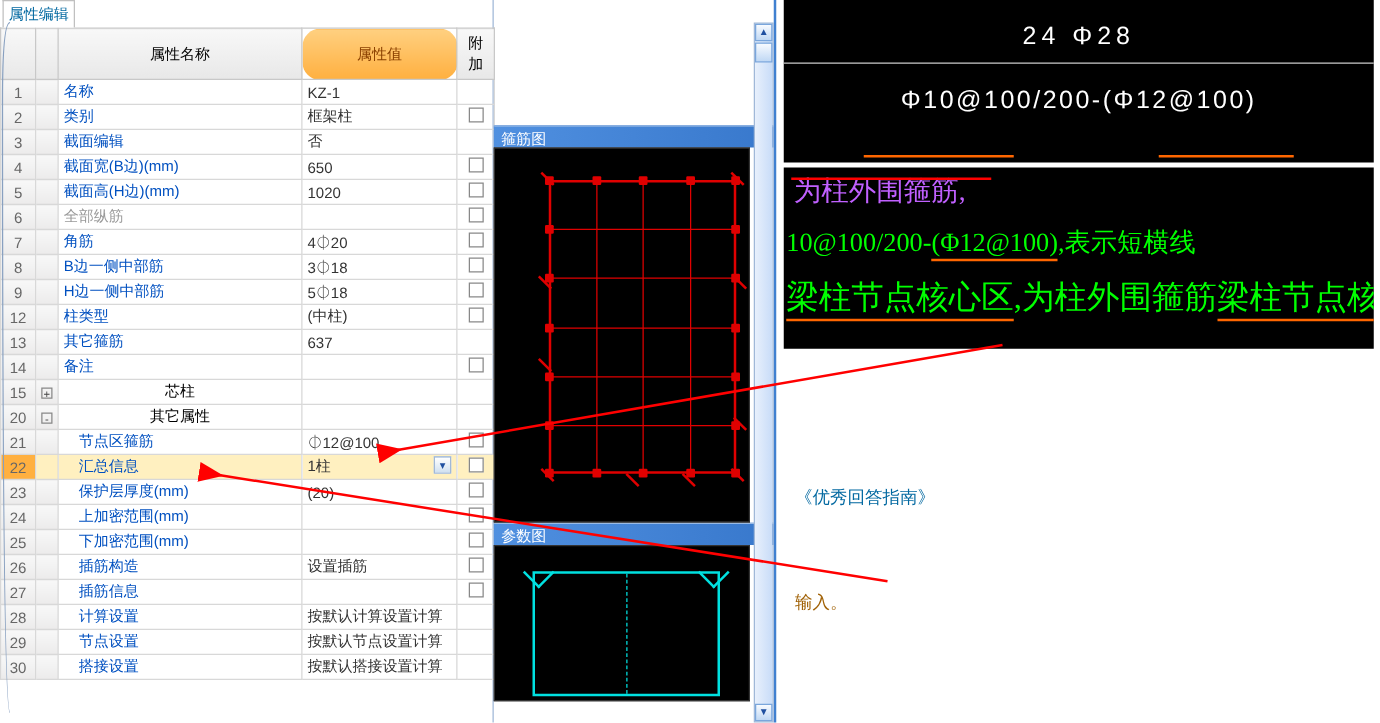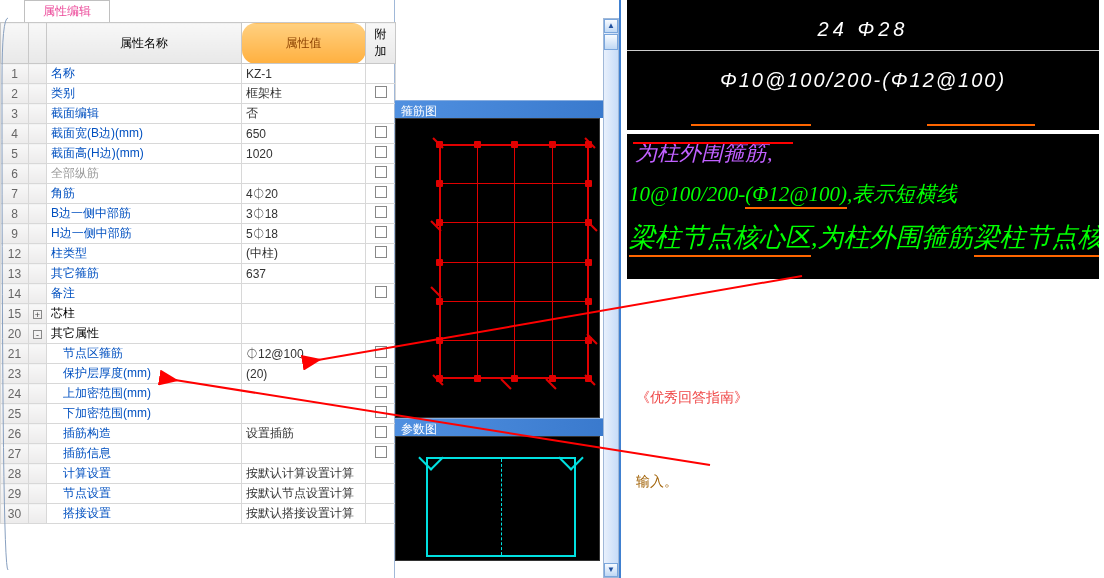--- a/index.html
+++ b/index.html
@@ -16,23 +16,23 @@
       position: absolute;
       left: 0; top: 0;
       width: 395px; height: 578px;
       border-right: 1px solid #a0b8d8;
     }
     .tab {
       display: inline-block;
       background: #fff;
       border: 1px solid #c0c0c0;
       border-bottom: none;
-      padding: 2px 18px;
-      margin-left: 24px;
-      color: #ec4899;
+      padding: 2px 4px;
+      margin-left: 2px;
+      color: #0369a1;
       font-size: 12px;
     }
     .prop-table {
       width: 100%;
       border-collapse: collapse;
       table-layout: fixed;
       font-size: 12px;
     }
     .prop-table th {
       background: linear-gradient(#f8f8f8, #e8e8e8);
@@ -57,21 +57,21 @@
     }
     .prop-table td.row-num {
       text-align: center;
       background: linear-gradient(#f8f8f8, #ecebeb);
       color: #666;
       width: 28px;
     }
     .prop-table td.expander { width: 18px; text-align: center; background: linear-gradient(#f8f8f8, #ecebeb); }
     .prop-table td.name-cell { color: #0050c0; }
     .prop-table td.name-cell.gray { color: #999; }
-    .prop-table td.name-cell.black { color: #000; }
+    .prop-table td.name-cell.black { color: #000; text-align: center; }
     .prop-table td.value-cell { color: #333; }
     .prop-table td.check-cell { text-align: center; width: 30px; }
     .indent1 { padding-left: 16px !important; }
     .checkbox { display:inline-block; width:12px; height:12px; border:1px solid #888; background:#fff; }
     .row-selected td { background: #fff0c0 !important; }
     .row-selected td.row-num { background: #ffb040 !important; }
     .dropdown-arrow { display:inline-block; width:14px; height:14px; border:1px solid #a0b8d8; background: linear-gradient(#fff,#d0e0f0); text-align:center; line-height:12px; font-size:9px; color:#2050a0; float:right; }
     .expand-box { display:inline-block; width:9px; height:9px; border:1px solid #888; text-align:center; line-height:8px; font-size:9px; color:#444; }
 
     .mid-panel {
@@ -112,23 +112,22 @@
     .right-side {
       position:absolute;
       left:622px; top:0;
       width:482px; height:578px;
       background:#fff;
     }
     .black-block {
       background:#000; position:relative;
       color:#fff;
       font-family: "SimHei", "Microsoft YaHei", sans-serif;
-      font-style: italic;
-    }
-    .guide-link { color:#ef4444; font-size:14px; }
+    }
+    .guide-link { color:#0369a1; font-size:14px; }
     .remark-text { color:#a16207; font-size:14px; }
 
     .rebar-grid { position:absolute; left:43px; top:25px; width:150px; height:235px; }
     .rebar-grid .outer { position:absolute; inset:0; border:2px solid #e00000; }
     .rebar-grid .vline { position:absolute; top:0; bottom:0; width:1px; background:#e00000; }
     .rebar-grid .hline { position:absolute; left:0; right:0; height:1px; background:#e00000; }
     .rebar-dot { position:absolute; width:7px; height:7px; background:#e00000; border-radius:1px; }
     .hook { position:absolute; width:14px; height:14px; }
     .hook::before { content:''; position:absolute; width:14px; height:2px; background:#e00000; transform: rotate(45deg); top:6px; left:0; }
 
@@ -261,20 +260,27 @@
           <td class="expander"><span class="expand-box">-</span></td>
           <td class="name-cell black">其它属性</td>
           <td class="value-cell"></td>
           <td class="check-cell"></td>
         </tr>
         <tr>
           <td class="row-num">21</td>
           <td class="expander"></td>
           <td class="name-cell  indent1">节点区箍筋</td>
           <td class="value-cell">⏀12@100</td>
+          <td class="check-cell"><span class="checkbox"></span></td>
+        </tr>
+        <tr class="row-selected">
+          <td class="row-num">22</td>
+          <td class="expander"></td>
+          <td class="name-cell  indent1">汇总信息</td>
+          <td class="value-cell">1柱<span class="dropdown-arrow">▾</span></td>
           <td class="check-cell"><span class="checkbox"></span></td>
         </tr>
         <tr>
           <td class="row-num">23</td>
           <td class="expander"></td>
           <td class="name-cell  indent1">保护层厚度(mm)</td>
           <td class="value-cell">(20)</td>
           <td class="check-cell"><span class="checkbox"></span></td>
         </tr>
         <tr>

